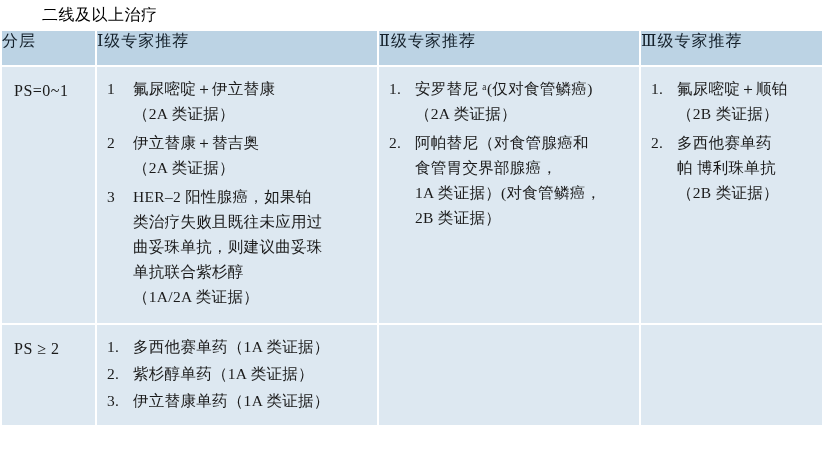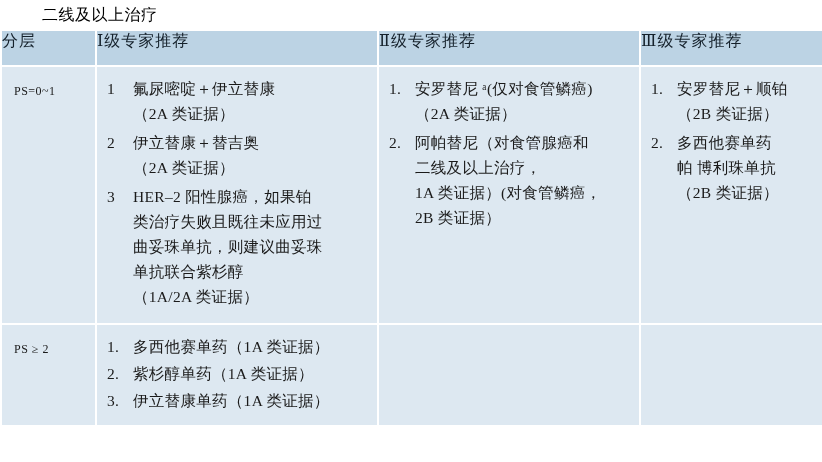--- a/index.html
+++ b/index.html
@@ -54,21 +54,21 @@
   }
   .colA { width: 93px; }
   .colB { width: 280px; }
   .colC { width: 260px; margin-left: 40px; }
   .colD { width: 189px; }
 
   .cellpad {
     padding: 9px 8px 10px 10px;
   }
   .strat {
-    font-size: 12px;
+    font-size: 16px;
     line-height: 22px;
     padding: 13px 6px 10px 12px;
     white-space: nowrap;
     letter-spacing: 0.5px;
   }
   ol.items {
     margin: 0;
     padding: 0;
     list-style: none;
   }
@@ -143,33 +143,33 @@
           <div class="cellpad">
             <ol class="items">
               <li>
                 <span class="num">1.</span>
                 <span>安罗替尼 ᵃ(仅对食管鳞癌)</span><br>
                 <span>（2A 类证据）</span>
               </li>
               <li>
                 <span class="num">2.</span>
                 <span>阿帕替尼（对食管腺癌和</span><br>
-                <span>二线及以上治疗，</span><br>
+                <span>食管胃交界部腺癌，</span><br>
                 <span>1A 类证据）(对食管鳞癌，</span><br>
                 <span>2B 类证据）</span>
               </li>
             </ol>
           </div>
         </td>
         <td class="colD">
           <div class="cellpad">
             <ol class="items">
               <li>
                 <span class="num">1.</span>
-                <span>安罗替尼＋顺铂</span><br>
+                <span>氟尿嘧啶＋顺铂</span><br>
                 <span>（2B 类证据）</span>
               </li>
               <li>
                 <span class="num">2.</span>
                 <span>多西他赛单药</span><br>
                 <span>帕 博利珠单抗</span><br>
                 <span>（2B 类证据）</span>
               </li>
             </ol>
           </div>

